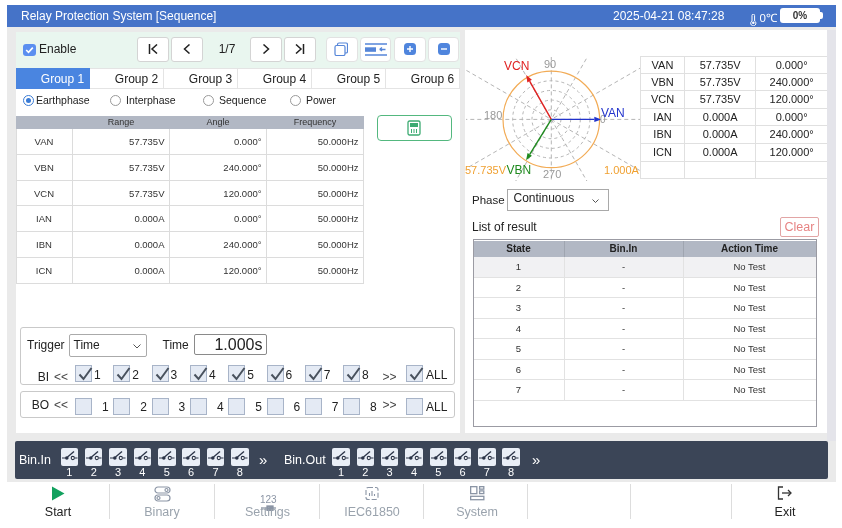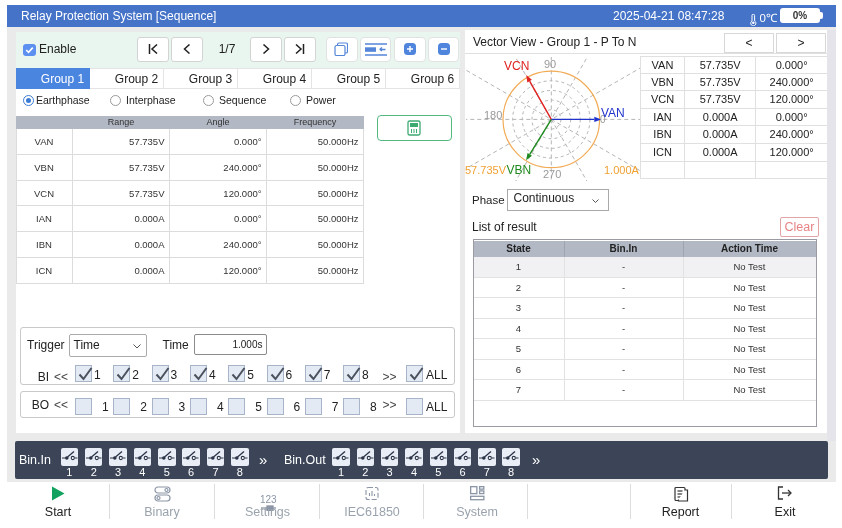--- a/index.html
+++ b/index.html
@@ -39,21 +39,21 @@
 #ltable { position:absolute; left:-0.5px; top:83.5px; width:348px; }
 #ltable .hd { position:absolute; top:0; height:13.5px; background:#b2b8c4; font-size:9px; color:#333; text-align:center; line-height:13px; }
 #ltable .cell { position:absolute; height:25.8px; border-bottom:1px solid #dcdcdc; border-right:1px solid #dcdcdc; font-size:9.5px; color:#333; line-height:25.8px; }
 #calcbtn { left:377px; top:115px; width:75px; height:26px; background:#fff; border:1px solid #54b87f; border-radius:4px; }
 
 .tbox { background:#fff; border:1px solid #c9c9c9; border-radius:3px; }
 #box1 { left:3.5px; top:295px; width:435.5px; height:58px; }
 #box2 { left:3.5px; top:359px; width:435.5px; height:27px; }
 .tlab { position:absolute; font-size:12px; color:#222; }
 #trigsel { position:absolute; left:48px; top:5.5px; width:78.5px; height:23px; border:1px solid #aaa; border-radius:2px; font-size:12px; color:#222; line-height:21px; padding-left:4px; background:#fff; }
-#timeinput { position:absolute; left:173px; top:6px; width:73px; height:21px; border:1px solid #8a8a8a; border-radius:2px; font-size:10px; color:#222; line-height:19px; text-align:right; padding-right:3px; background:#fff; }
+#timeinput { position:absolute; left:173px; top:6px; width:73px; height:21px; border:1px solid #8a8a8a; border-radius:2px; font-size:16px; color:#222; line-height:19px; text-align:right; padding-right:3px; background:#fff; }
 .cb { position:absolute; width:17px; height:17px; background:#e4eaf4; border:1px solid #a8b4c8; }
 .cbnum { position:absolute; font-size:12px; color:#222; }
 
 #rpanel { left:465px; top:30px; width:362px; height:403px; background:#fff; }
 #rphead { position:absolute; left:0; top:0; width:362px; height:24px; border-bottom:1px solid #e0e0e0; }
 #rphead .tt { position:absolute; left:8px; top:5px; font-size:12px; color:#222; }
 .rpbtn { position:absolute; top:3px; width:50px; height:20px; background:#fff; border:1px solid #d8d8d8; text-align:center; font-size:12px; color:#222; line-height:18px; }
 
 #vtable { position:absolute; left:175px; top:26px; width:187px; }
 #vtable .vc { position:absolute; height:17.6px; border-bottom:1px solid #e0e0e0; border-left:1px solid #e0e0e0; font-size:11px; color:#222; line-height:17.6px; text-align:center; }
@@ -280,25 +280,20 @@
         <span class="cbnum" style="left:311.29999999999995px;top:7.5px;">7</span>
         <span class="cb" style="left:322.59999999999997px;top:5.5px;"></span>
         <span class="cbnum" style="left:349.59999999999997px;top:7.5px;">8</span>
         <span class="tlab" style="left:362px;top:6px;color:#444;">&gt;&gt;</span>
         <span class="cb" style="left:385.5px;top:5.5px;"></span>
         <span class="cbnum" style="left:405.5px;top:7.5px;">ALL</span>
       </div>
   </div>
 
   <div id="rpanel" class="abs">
-    <div id="rphead">
-      <span class="tt">Vector View - Group 1 - P To N</span>
-      <span class="rpbtn" style="left:259px;">&lt;</span>
-      <span class="rpbtn" style="left:311px;">&gt;</span>
-    </div>
     <svg id="vecsvg" style="position:absolute;left:0;top:24px" width="177" height="140" viewBox="0 0 177 140">
         <defs>
           <clipPath id="cp">
             <rect x="1" y="3" width="174" height="124"></rect>
           </clipPath>
         </defs>
         <g clip-path="url(#cp)" stroke="#b5b5b5" stroke-width="1" stroke-dasharray="4 3">
           <line x1="-113.7" y1="65.4" x2="286.3" y2="65.4"></line>
           <line x1="-86.90508075688776" y1="165.39999999999998" x2="259.50508075688776" y2="-34.59999999999998"></line>
           <line x1="-13.700000000000031" y1="238.60508075688773" x2="186.3" y2="-107.80508075688772"></line>
@@ -602,32 +597,20 @@
         <span style="position:absolute;left:0;right:0;top:4px;"><svg width="15" height="15" viewBox="0 0 15 15">
             <g fill="none" stroke="#8b95a5" stroke-width="1.3">
               <rect x="0.65" y="0.65" width="6.2" height="7"></rect>
               <rect x="9.6" y="0.65" width="4.2" height="2.5"></rect>
               <rect x="9.6" y="4.9" width="4.2" height="2.7"></rect>
               <rect x="0.65" y="10.3" width="13.2" height="3.4"></rect>
             </g>
           </svg></span>
         <span class="mlab graytxt">System</span>
       </div>
-      <div class="mitem" style="left:628.5px;width:104px;">
-        <span style="position:absolute;left:0;right:0;top:4px;"><svg width="16" height="16" viewBox="0 0 16 16">
-            <g fill="none" stroke="#333" stroke-width="1.2">
-              <rect x="2" y="1.5" width="10" height="13" rx="1"></rect>
-              <line x1="4.5" y1="5" x2="9.5" y2="5"></line>
-              <line x1="4.5" y1="8" x2="9.5" y2="8"></line>
-              <line x1="4.5" y1="11" x2="9.5" y2="11"></line>
-              <path d="M12 4 h2.5 v11 h-9 v-1.5" fill="#fff"></path>
-            </g>
-          </svg></span>
-        <span class="mlab dark">Report</span>
-      </div>
       <div class="mitem" style="left:733px;width:104px;">
         <span style="position:absolute;left:0;right:0;top:4px;"><svg width="16" height="14" viewBox="0 0 16 14">
             <g fill="none" stroke="#333" stroke-width="1.3">
               <path d="M6 1 H1.5 V13 H6"></path>
               <line x1="5" y1="7" x2="14" y2="7"></line>
               <path d="M11 4 L14 7 L11 10"></path>
             </g>
           </svg></span>
         <span class="mlab dark">Exit</span>
       </div>

